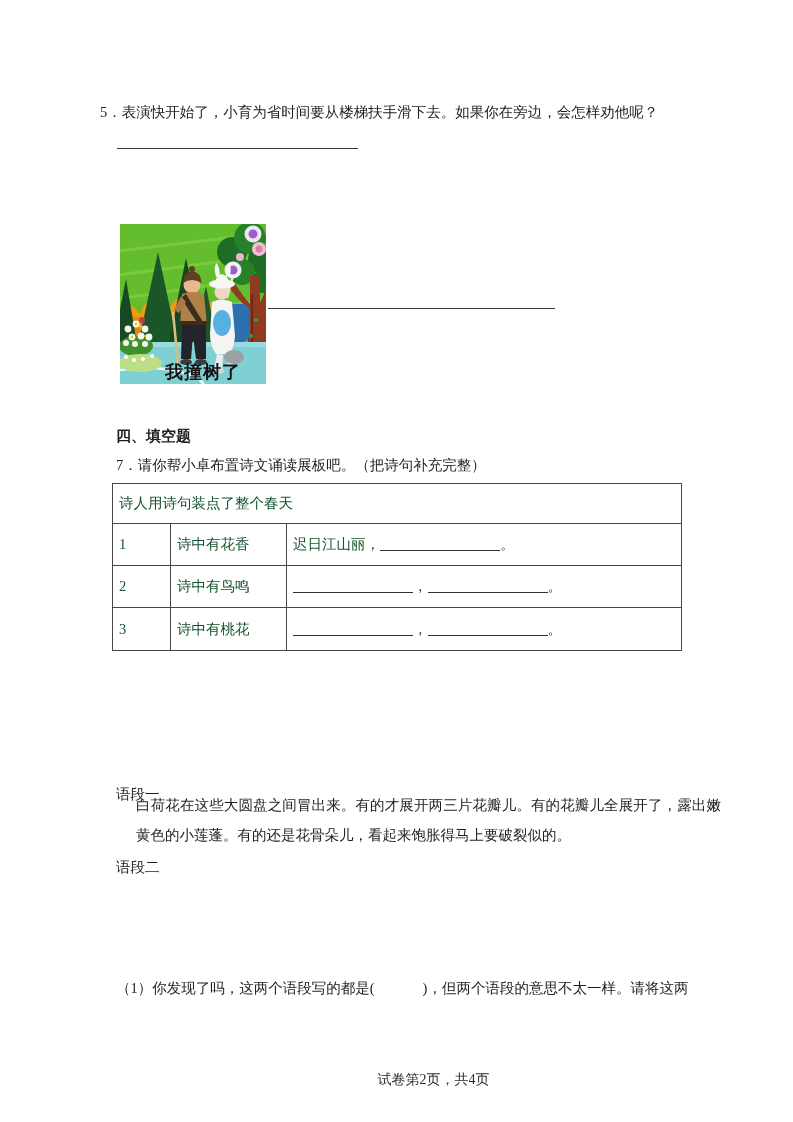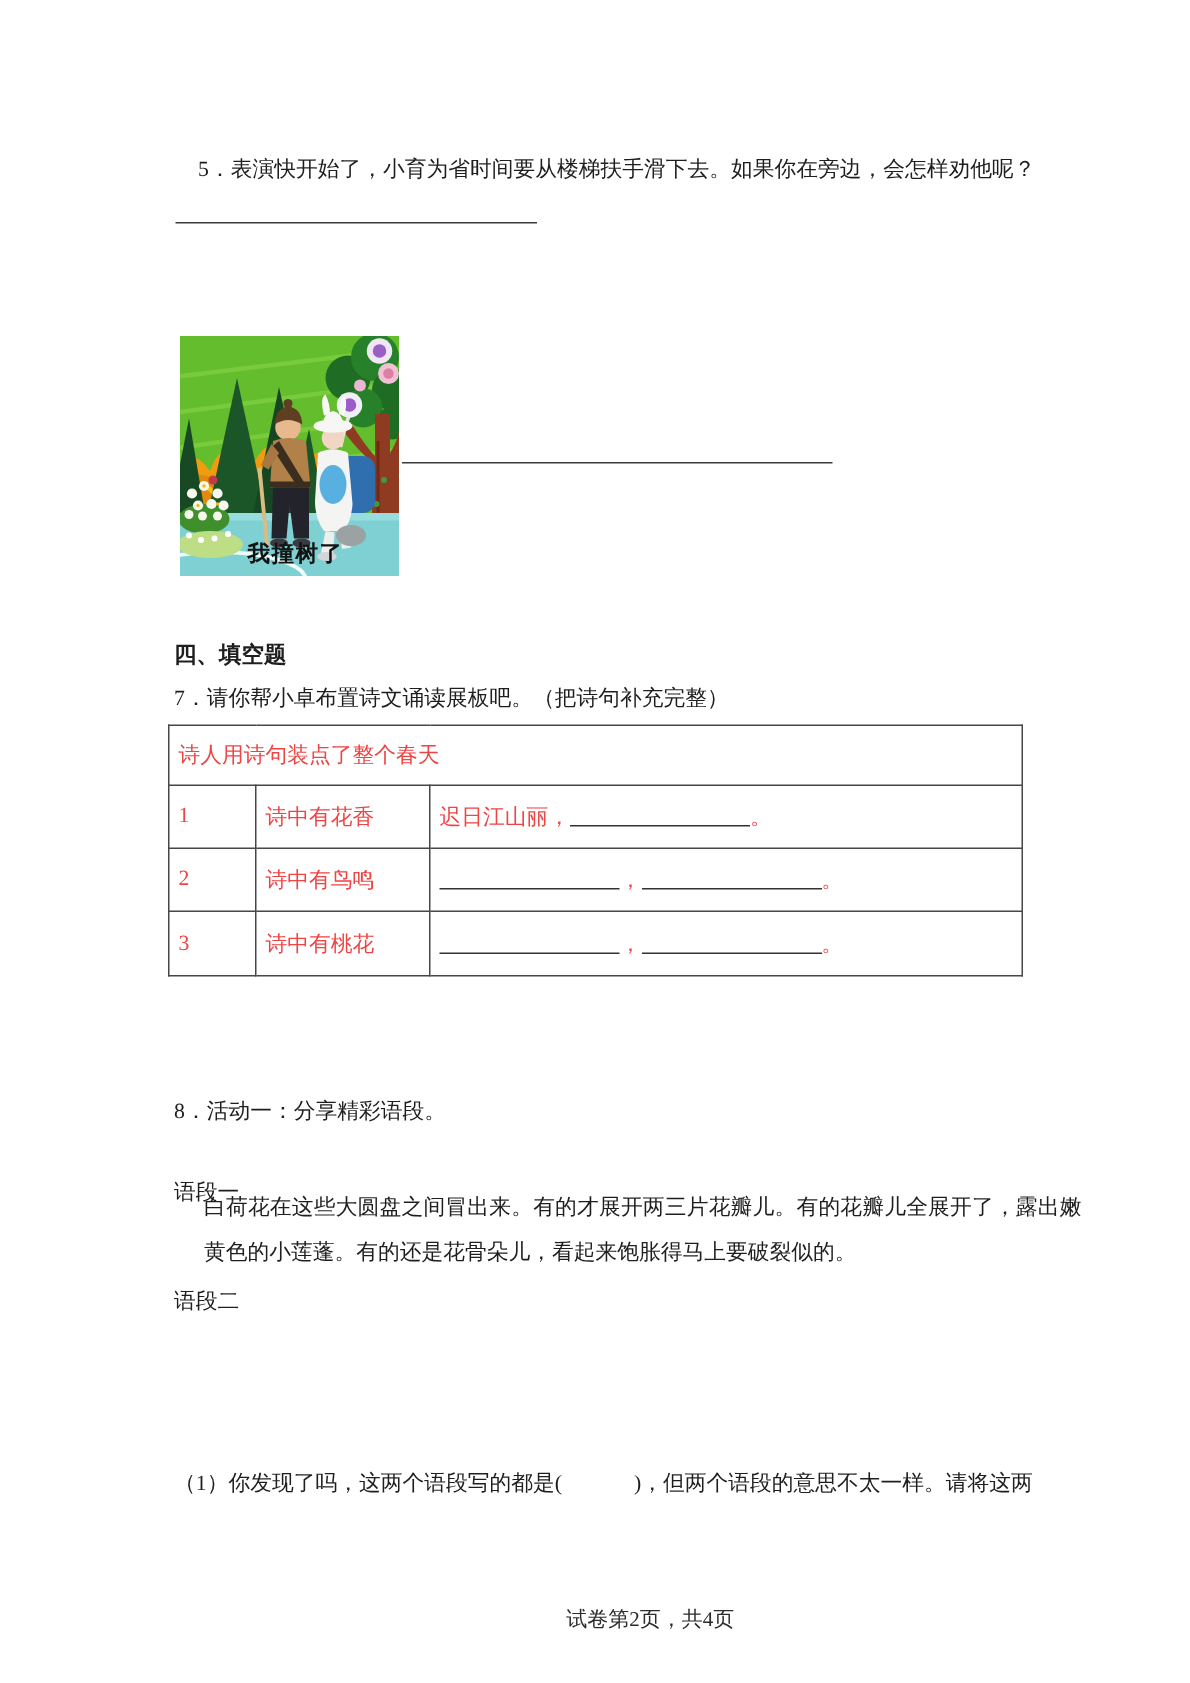--- a/index.html
+++ b/index.html
@@ -12,32 +12,32 @@
   .para{line-height:31px;}
   .just{text-align:justify;text-justify:inter-ideograph;line-height:30px;}
   .oneline{white-space:nowrap;}
   .bold{font-weight:bold;}
   .rule{height:0;border-bottom:1.6px solid #3a3a3a;}
   .blank{display:inline-block;border-bottom:1.5px solid #333;height:15px;vertical-align:-2px;}
   .blank.w104{width:104px;}
   .blank.w120{width:120px;}
   .gap{display:inline-block;width:48px;}
   table.q7{border-collapse:collapse;table-layout:fixed;width:570px;}
-  table.q7 td{border:1.5px solid #474747;padding:0 0 0 6px;vertical-align:middle;font-size:14.5px;color:#ef4444;margin-left:48px;}
+  table.q7 td{border:1.5px solid #474747;padding:0 0 0 6px;vertical-align:middle;font-size:14.5px;color:#14532d;margin-left:48px;}
   .photo{width:146px;height:160px;}
   .photo-wrap{left:120px;top:224px;width:146px;height:160px;}
-  .photo-caption{position:absolute;left:45px;top:136px;font-size:15px;font-weight:600;color:#131313;letter-spacing:1px;white-space:nowrap;}
+  .photo-caption{position:absolute;left:45px;top:136px;font-size:18px;font-weight:600;color:#131313;letter-spacing:1px;white-space:nowrap;}
   .footer{left:0;top:1071px;width:793px;text-align:center;font-size:14px;color:#2b2b2b;margin-left:37px;}
 </style>
 </head>
 <body>
 
 <div class="page">
 
-  <div class="abs" style="left:132px;top:103px;width:585px;">5．表演快开始了，小育为省时间要从楼梯扶手滑下去。如果你在旁边，会怎样劝他呢？</div>
+  <div class="abs" style="left:100px;top:103px;width:585px;">5．表演快开始了，小育为省时间要从楼梯扶手滑下去。如果你在旁边，会怎样劝他呢？</div>
   <div class="abs rule" style="left:117px;top:148px;width:241px;"></div>
 
 
   <div class="abs photo-wrap">
     <svg class="photo" viewBox="0 0 146 160">
 
       <rect width="146" height="120" fill="#63bd2d"></rect>
       <g stroke="#8bd84a" stroke-width="3" opacity="0.55">
         <line x1="-10" y1="28" x2="156" y2="8"></line>
         <line x1="-10" y1="52" x2="156" y2="30"></line>
@@ -172,21 +172,20 @@
         <td><span class="blank w120"></span><span>，</span><span class="blank w120"></span><span>。</span></td>
       </tr>
       <tr style="height:43px">
         <td>3</td>
         <td>诗中有桃花</td>
         <td><span class="blank w120"></span><span>，</span><span class="blank w120"></span><span>。</span></td>
       </tr>
     </tbody>
   </table>
 
-  <div class="abs" style="left:116px;top:731px;width:585px;">8．活动一：分享精彩语段。</div>
   <div class="abs" style="left:116px;top:785px;">语段一</div>
   <div class="abs just" style="left:116px;top:790px;width:585px;margin-left:20px;">白荷花在这些大圆盘之间冒出来。有的才展开两三片花瓣儿。有的花瓣儿全展开了，露出嫩黄色的小莲蓬。有的还是花骨朵儿，看起来饱胀得马上要破裂似的。</div>
   <div class="abs" style="left:116px;top:858px;text-align:right;">语段二</div>
   <div class="abs oneline" style="left:116px;top:979px;">
     <span>（1）你发现了吗，这两个语段写的都是(</span><span class="gap"></span><span>)，但两个语段的意思不太一样。请将这两</span>
   </div>
 
   <div class="abs footer">试卷第2页，共4页</div>
 
 </div>

